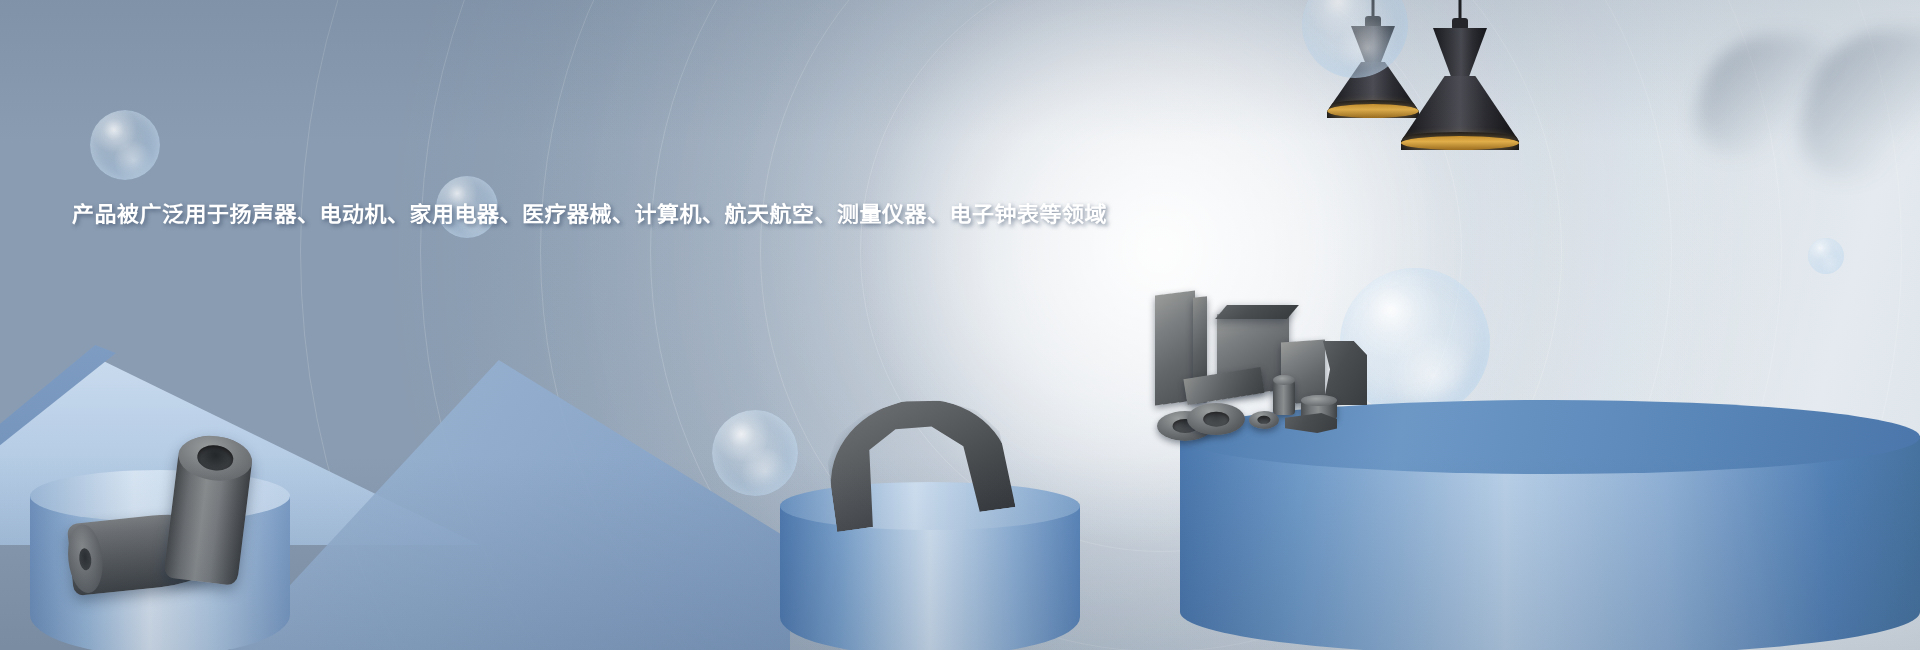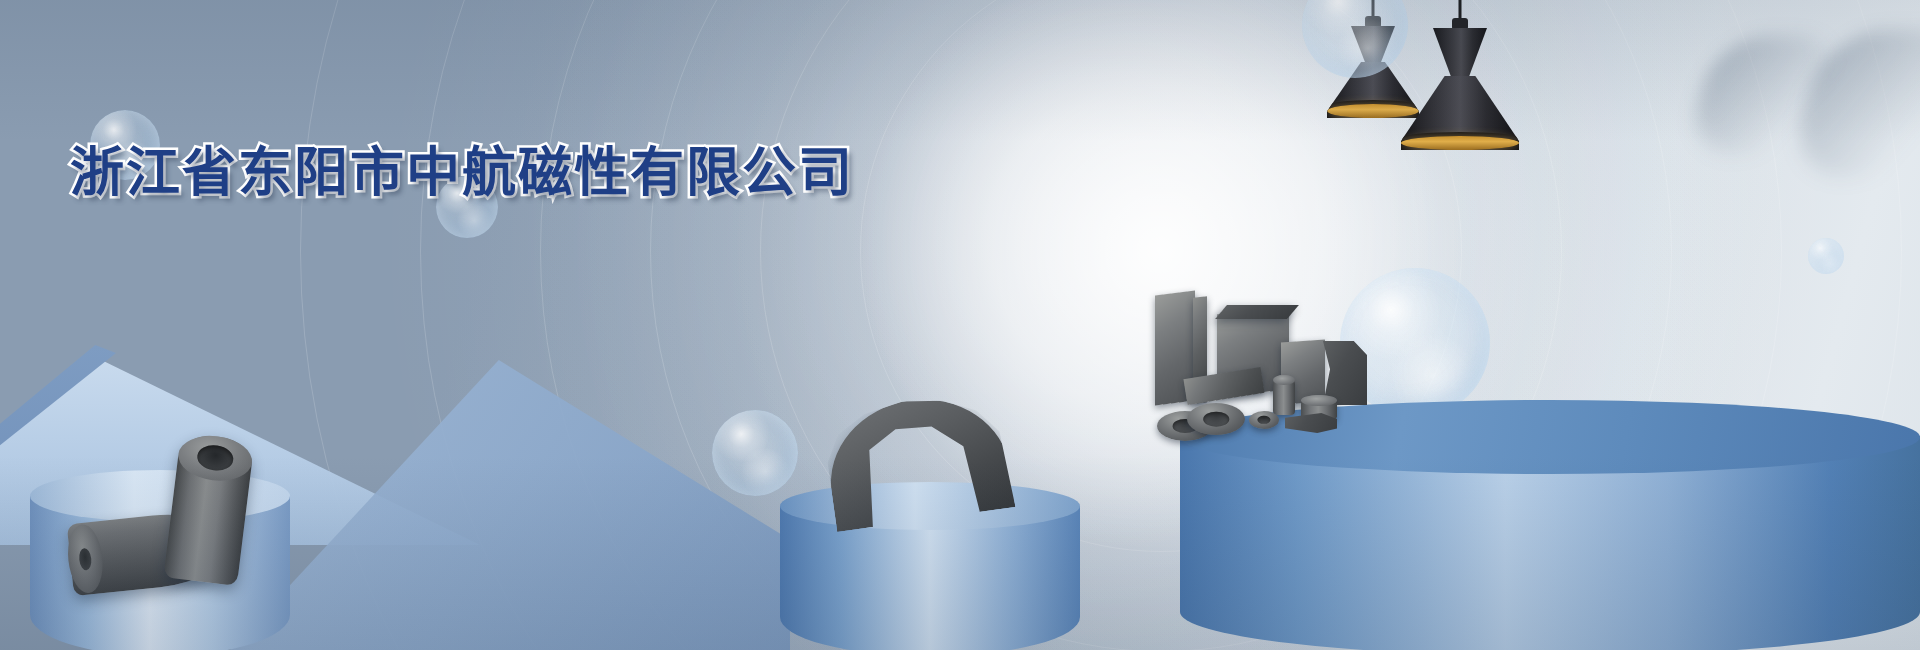--- a/index.html
+++ b/index.html
@@ -351,15 +351,15 @@
     </div>
 
     <div class="ring-mag" style="left:12px;top:126px;width:56px;height:30px;"></div>
     <div class="ring-mag" style="left:42px;top:118px;width:58px;height:32px;"></div>
     <div class="ring-mag" style="left:104px;top:126px;width:30px;height:18px;"></div>
     <div class="blk dark" style="left:140px;top:128px;width:52px;height:20px;clip-path:polygon(0% 24%,70% 0%,100% 30%,100% 78%,62% 100%,0% 76%);"></div>
   </div>
 
   <div class="bg-vignette"></div>
 
-  <div class="headline">浙江省东阳市中航磁性有限公司</div>
+  <div class="subline">产品被广泛用于扬声器、电动机、家用电器、医疗器械、计算机、航天航空、测量仪器、电子钟表等领域</div>
 
 </div>
 
 </body></html>

